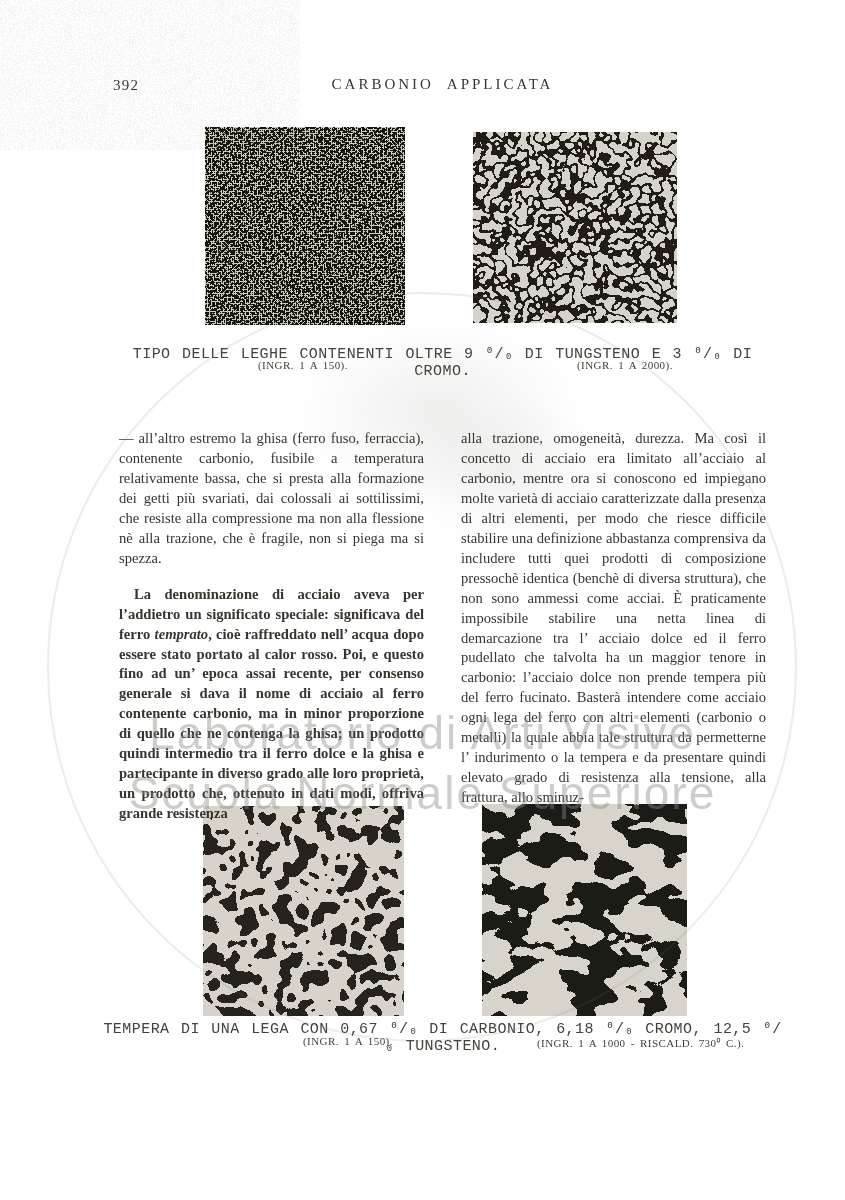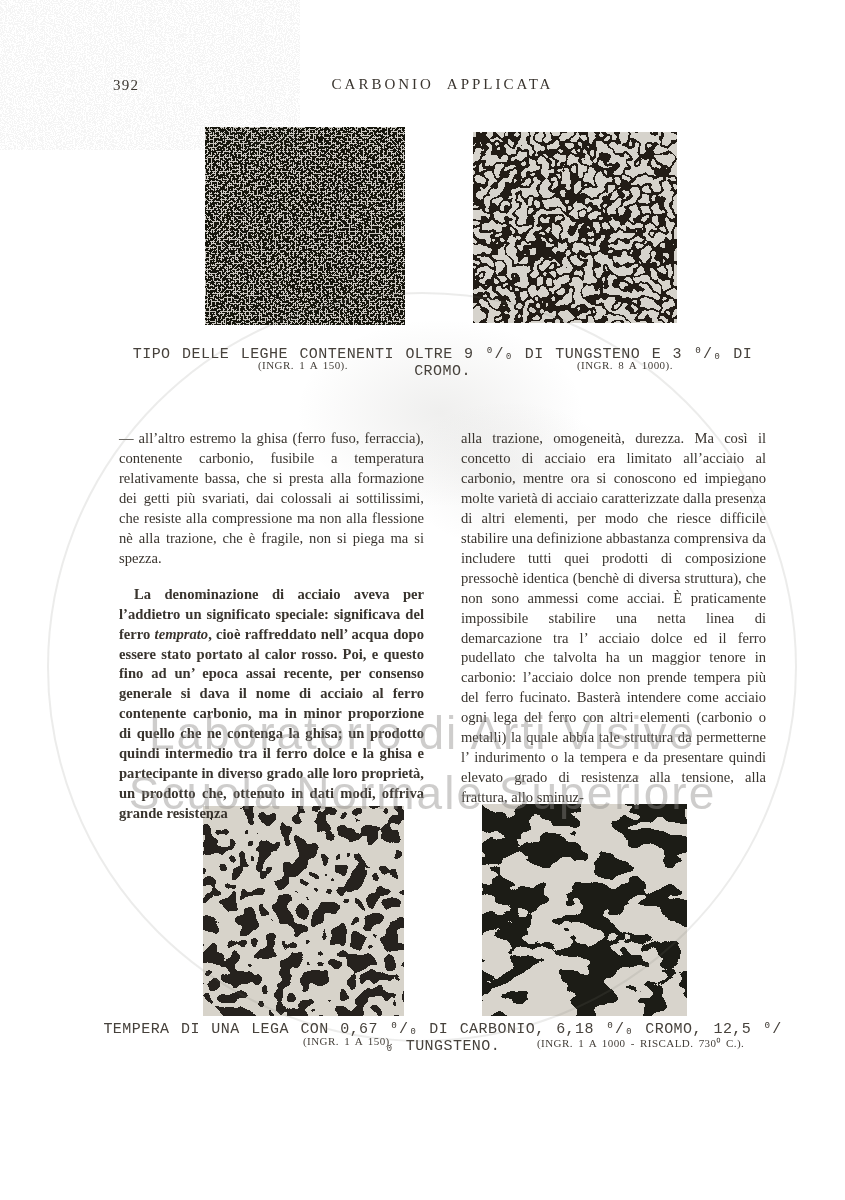--- a/index.html
+++ b/index.html
@@ -117,21 +117,21 @@
         </filter>
       </defs>
       <rect width="100%" height="100%" fill="#d6d3cc"></rect>
       <rect width="100%" height="100%" filter="url(#m2a)"></rect>
       <rect width="100%" height="100%" filter="url(#m2b)"></rect>
     </svg>
   </div>
 
   <div class="caption-line cap-top">TIPO DELLE LEGHE CONTENENTI OLTRE 9 ⁰/₀ DI TUNGSTENO E 3 ⁰/₀ DI CROMO.</div>
   <div class="note n1l">(INGR. 1 A 150).</div>
-  <div class="note n1r">(INGR. 8 A 1000).</div>
+  <div class="note n1r">(INGR. 1 A 2000).</div>
 
   <div class="col col-left" id="col-left">
       <p><span>— all’altro estremo la ghisa (ferro fuso, ferraccia), contenente carbonio, fusibile a temperatura relativamente bassa, che si presta alla formazione dei getti più svariati, dai colossali ai sottilissimi, che resiste alla compressione ma non alla flessione nè alla trazione, che è fragile, non si piega ma si spezza.</span></p>
       <p class="indent"><span>La denominazione di acciaio aveva per l’addietro un significato speciale: significava del ferro </span><span class="it">temprato</span><span>, cioè raffreddato nell’ acqua dopo essere stato portato al calor rosso. Poi, e questo fino ad un’ epoca assai recente, per consenso generale si dava il nome di acciaio al ferro contenente carbonio, ma in minor proporzione di quello che ne contenga la ghisa; un prodotto quindi intermedio tra il ferro dolce e la ghisa e partecipante in diverso grado alle loro proprietà, un prodotto che, ottenuto in dati modi, offriva grande resistenza</span></p>
     </div>
   <div class="col col-right" id="col-right">
       <p><span>alla trazione, omogeneità, durezza. Ma così il concetto di acciaio era limitato all’acciaio al carbonio, mentre ora si conoscono ed impiegano molte varietà di acciaio caratterizzate dalla presenza di altri elementi, per modo che riesce difficile stabilire una definizione abbastanza comprensiva da includere tutti quei prodotti di composizione pressochè identica (benchè di diversa struttura), che non sono ammessi come acciai. È praticamente impossibile stabilire una netta linea di demarcazione tra l’ acciaio dolce ed il ferro pudellato che talvolta ha un maggior tenore in carbonio: l’acciaio dolce non prende tempera più del ferro fucinato. Basterà intendere come acciaio ogni lega del ferro con altri elementi (carbonio o metalli) la quale abbia tale struttura da permetterne l’ indurimento o la tempera e da presentare quindi elevato grado di resistenza alla tensione, alla frattura, allo sminuz-</span></p>
     </div>
 
   <div class="fig fig-bl">

